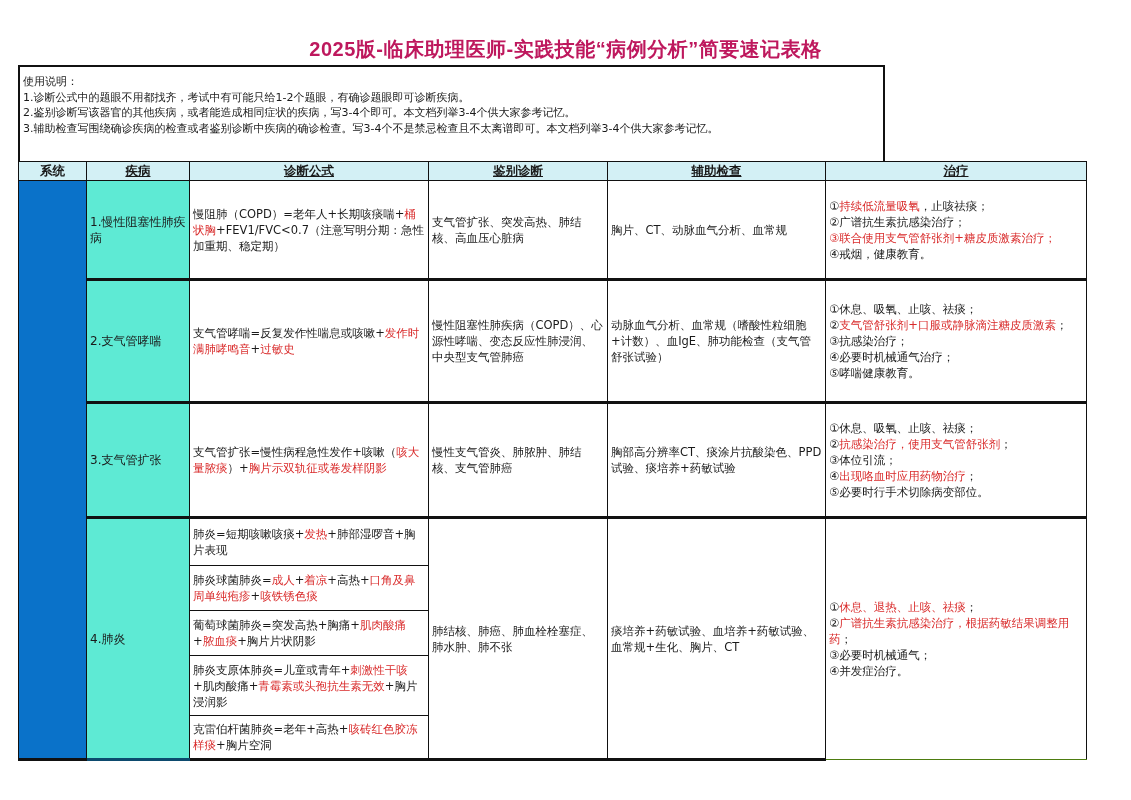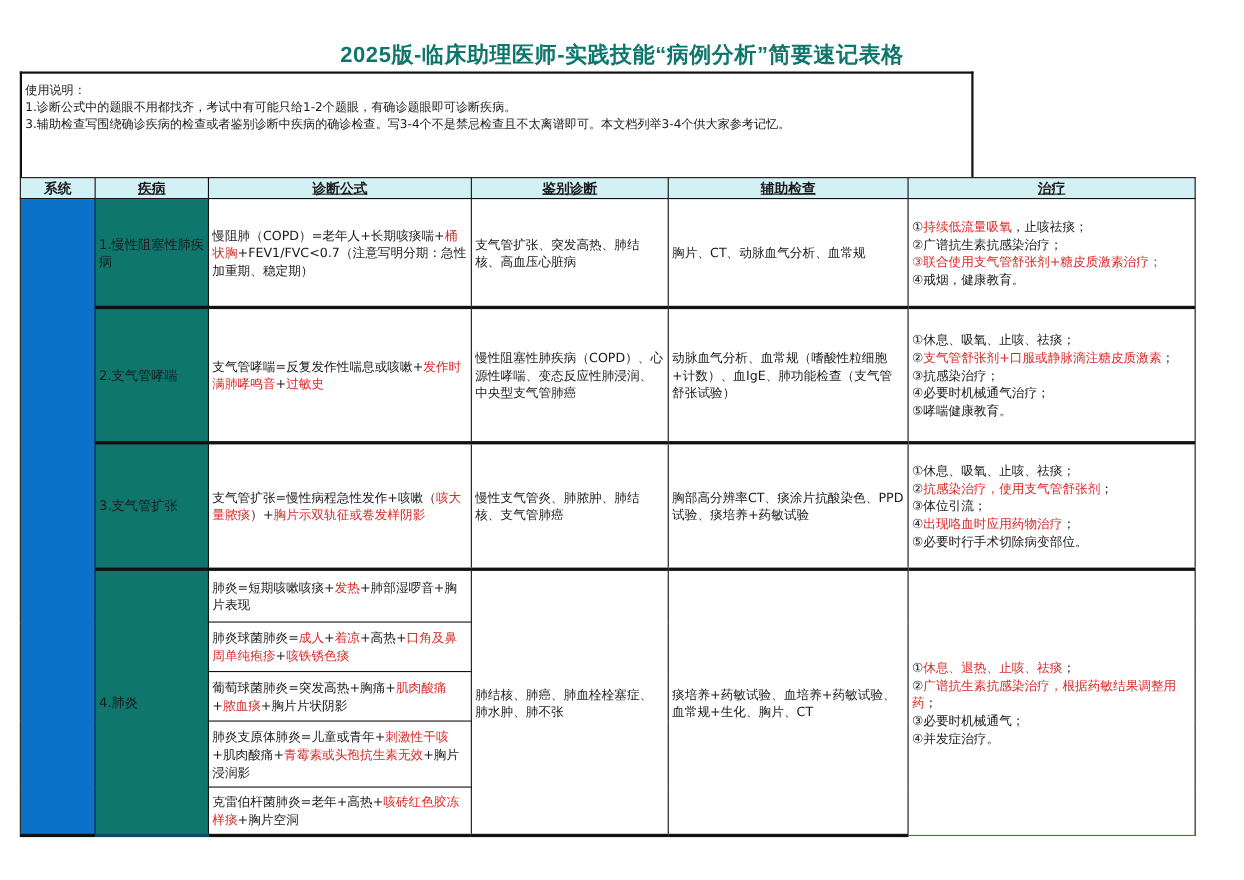--- a/index.html
+++ b/index.html
@@ -1,37 +1,38 @@
 <!DOCTYPE html>
 <html><head>
 <meta charset="utf-8">
 <style>
   html, body { margin:0; padding:0; background:#ffffff; }
   body { width:1131px; height:800px; position:relative; overflow:hidden; font-family:"DejaVu Sans", "Liberation Sans", sans-serif; color:#1a1a1a; }
-  .title { position:absolute; left:0; top:36px; width:1131px; text-align:center; font-family:"Liberation Sans", "DejaVu Sans", sans-serif; font-weight:bold; font-size:20px; color:#0f766e; letter-spacing:0.5px; }
+  .title { position:absolute; left:0; top:36px; width:1131px; text-align:center; font-family:"Liberation Sans", "DejaVu Sans", sans-serif; font-weight:bold; font-size:20px; color:#be185d; letter-spacing:0.5px; }
   .notes { position:absolute; left:18px; top:65px; width:867px; height:96px; border:2px solid #111; border-bottom:none; box-sizing:border-box; padding:7px 3px 0 3px; font-size:11px; line-height:15.5px; }
   .notes div { white-space:nowrap; }
   table.main { position:absolute; left:18px; top:161px; width:1068px; border-collapse:collapse; table-layout:fixed; font-size:11.5px; }
   table.main td, table.main th { border:1.5px solid #111; padding:0 3px; vertical-align:middle; line-height:16px;margin-left:31px; }
   table.main th { background:#d3f0f5; font-weight:bold; font-size:12.5px; height:18px; text-decoration:underline; text-decoration-thickness:1px; }
   table.main th.sys { text-decoration:none; }
   td.system { background:#0a72c9; border-right:3px solid #111; }
-  td.disease { background:#0f766e; font-size:12px; }
+  td.disease { background:#5eead4; font-size:12px; }
   td.cell { background:#ffffff; }
   .red { color:#d92a2a; }
   tr.row-end td { border-bottom:3px solid #111; }
 </style>
 </head>
 <body>
 
 <div class="title">2025版-临床助理医师-实践技能“病例分析”简要速记表格</div>
 
 <div class="notes">
   <div>使用说明：</div>
   <div>1.诊断公式中的题眼不用都找齐，考试中有可能只给1-2个题眼，有确诊题眼即可诊断疾病。</div>
+  <div>2.鉴别诊断写该器官的其他疾病，或者能造成相同症状的疾病，写3-4个即可。本文档列举3-4个供大家参考记忆。</div>
   <div>3.辅助检查写围绕确诊疾病的检查或者鉴别诊断中疾病的确诊检查。写3-4个不是禁忌检查且不太离谱即可。本文档列举3-4个供大家参考记忆。</div>
 </div>
 
 <table class="main">
   <colgroup>
     <col style="width:68px">
     <col style="width:103px">
     <col style="width:239px">
     <col style="width:179px">
     <col style="width:218px">

